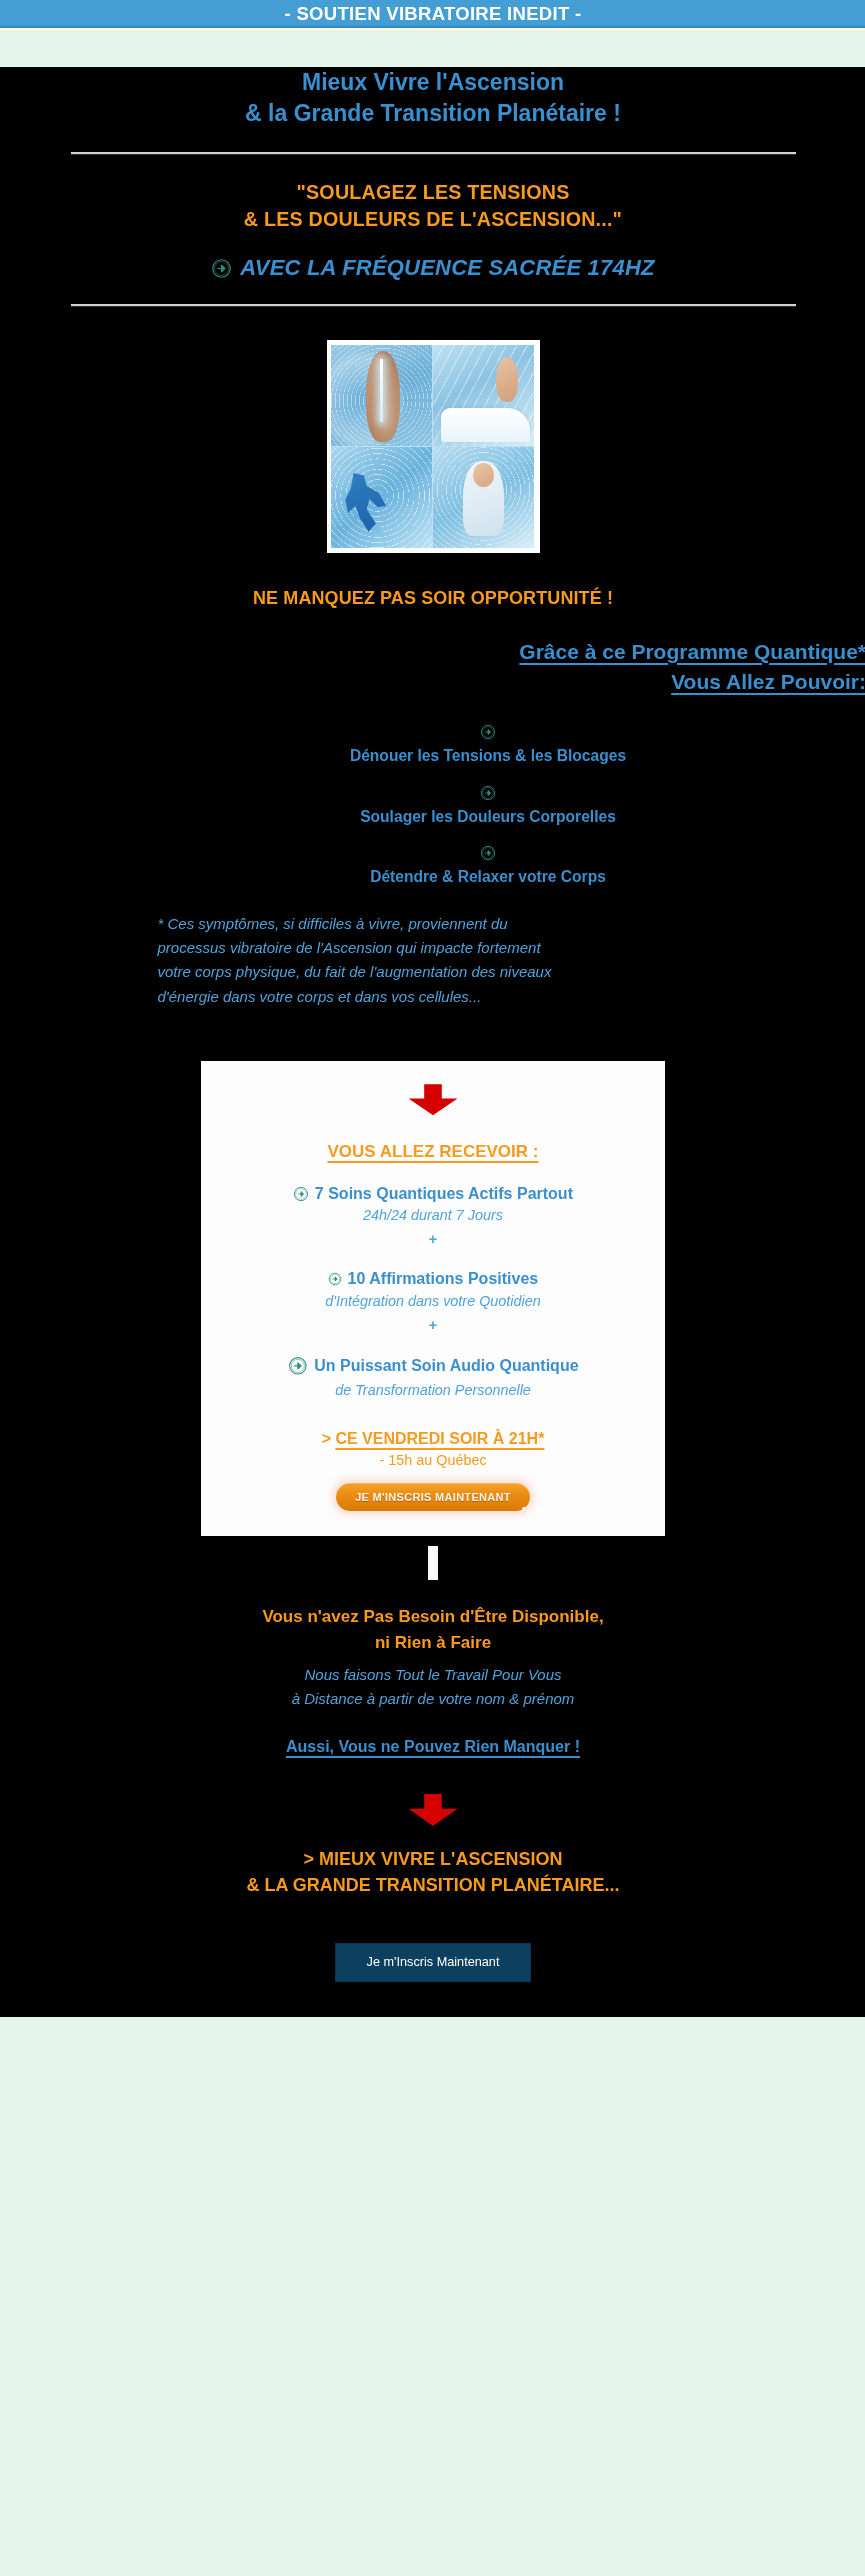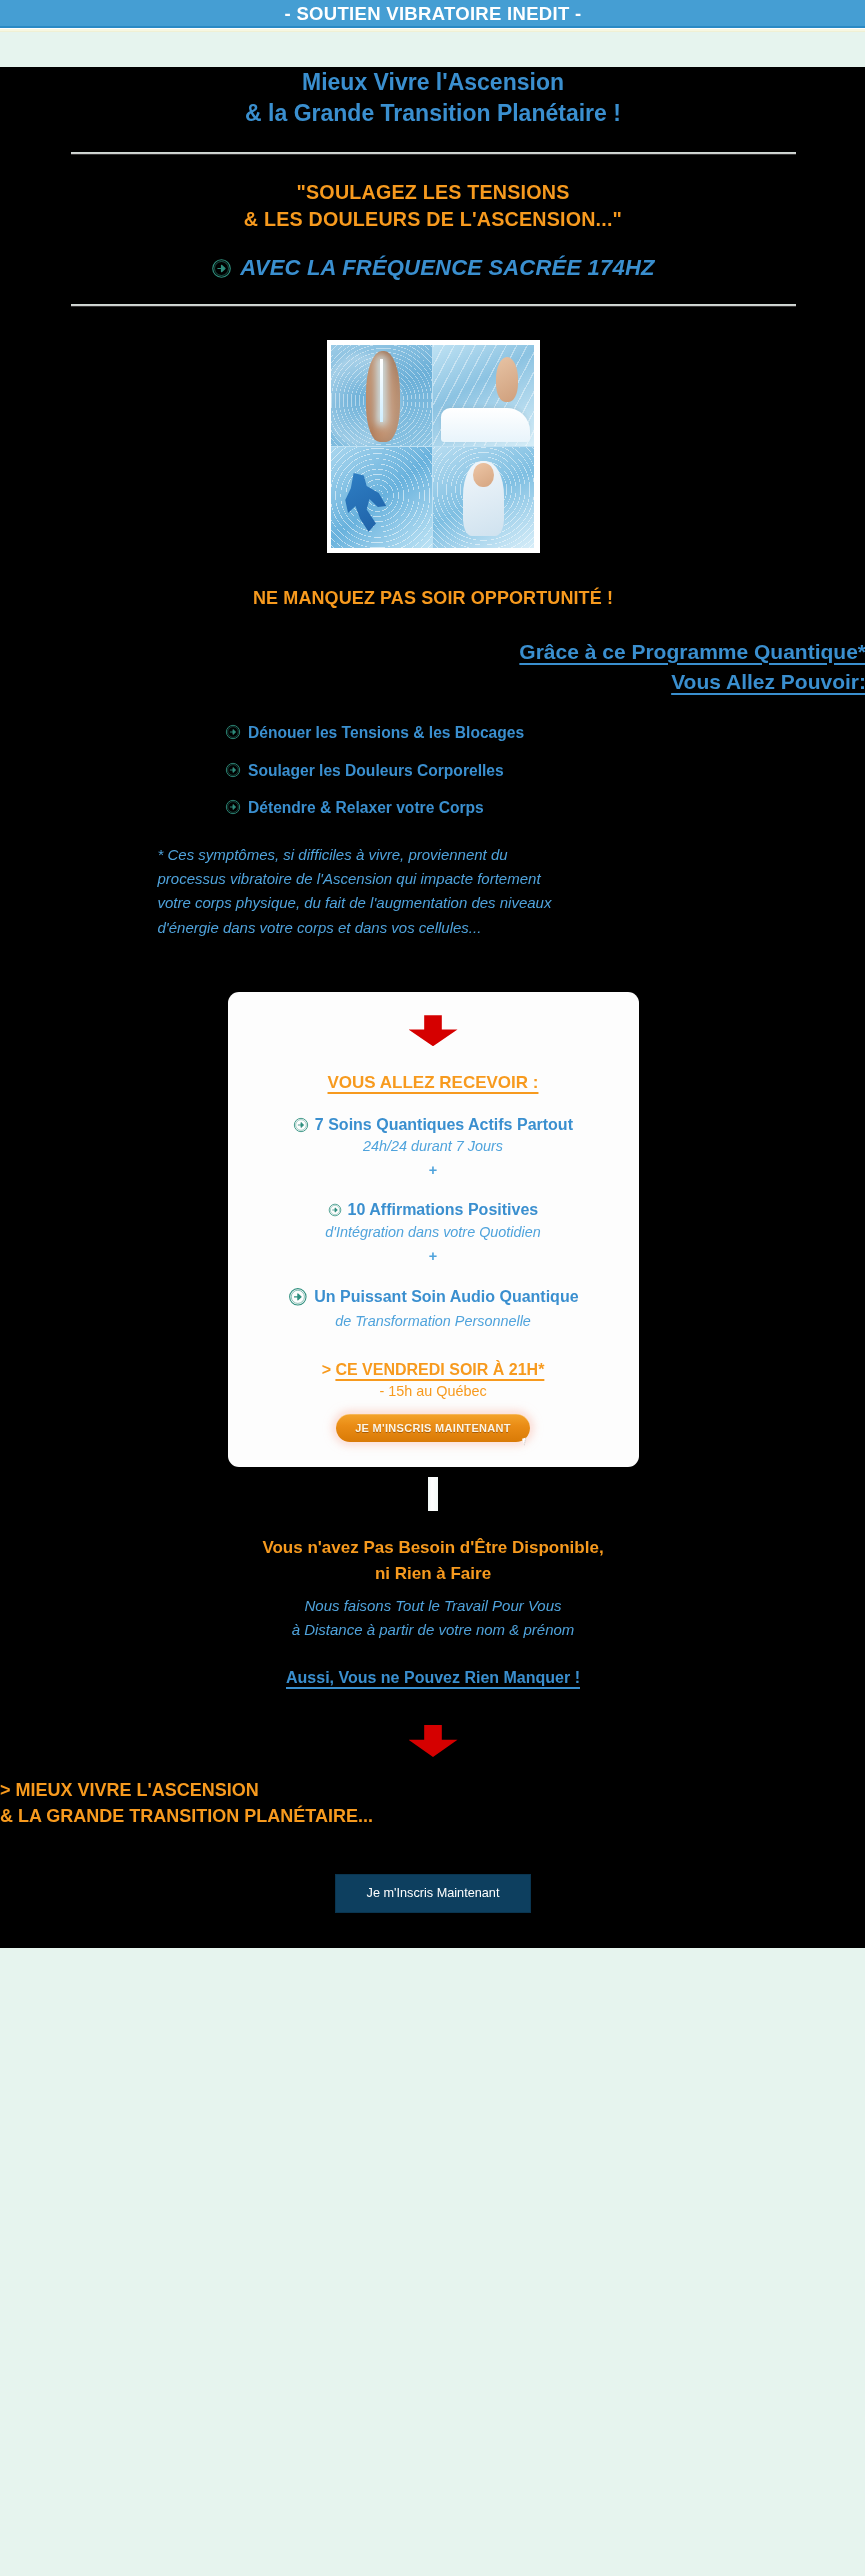--- a/index.html
+++ b/index.html
@@ -238,23 +238,24 @@
   }
 
   
   .bullets {
     margin: 26.6px auto 0 auto;
     width: 636px;
     padding-left: 110px;
   }
   .bullet-row {
     display: flex;
-    align-items: flex-start;
+    align-items: center;
     gap: 7px;
     margin-bottom: 19.7px;
+    flex-direction: column;
   }
   .bullet-text {
     color: #3a8fcf;
     font-size: 15.6px;
     font-weight: bold;
   }
 
   
   .note {
     width: 711px;
@@ -263,27 +264,26 @@
     color: #4fa3dc;
     font-size: 15px;
     font-style: italic;
     line-height: 1.62;
     text-align: justify;
   }
   .note .ln { display: block; }
 
   
   .card {
-    width: 411px;
+    width: 464px;
     margin: 52px auto 0 auto;
     background: #fdfdfd;
     padding: 19.7px 17.3px 25.4px 17.3px;
     text-align: center;
     box-shadow: 0 0 0 0.6px rgba(0,0,0,.015);
-    border-radius: 11px;
   }
   .red-arrow {
     width: 49px;
     height: 31px;
     margin: 3.5px auto 0 auto;
     background: #d50000;
     clip-path: polygon(32% 0%, 68% 0%, 68% 46%, 100% 46%, 50% 100%, 0% 46%, 32% 46%);
   }
   .card-title {
     color: #f79a1e;
@@ -408,20 +408,21 @@
     width: 49px;
     height: 32px;
     margin: 38px auto 0 auto;
     background: #d50000;
     clip-path: polygon(32% 0%, 68% 0%, 68% 46%, 100% 46%, 50% 100%, 0% 46%, 32% 46%);
   }
   .final-orange {
     color: #f79a1e;
     font-size: 18px;
     font-weight: bold;
+    text-align: center;
     line-height: 1.45;
     margin-top: 19.7px;
   }
   .final-orange .ln { display: block; }
 
   .btn-wrap { text-align: center; margin-top: 45px; }
   .btn-navy {
     display: inline-block;
     background: #0d3f5f;
     color: #ffffff;

